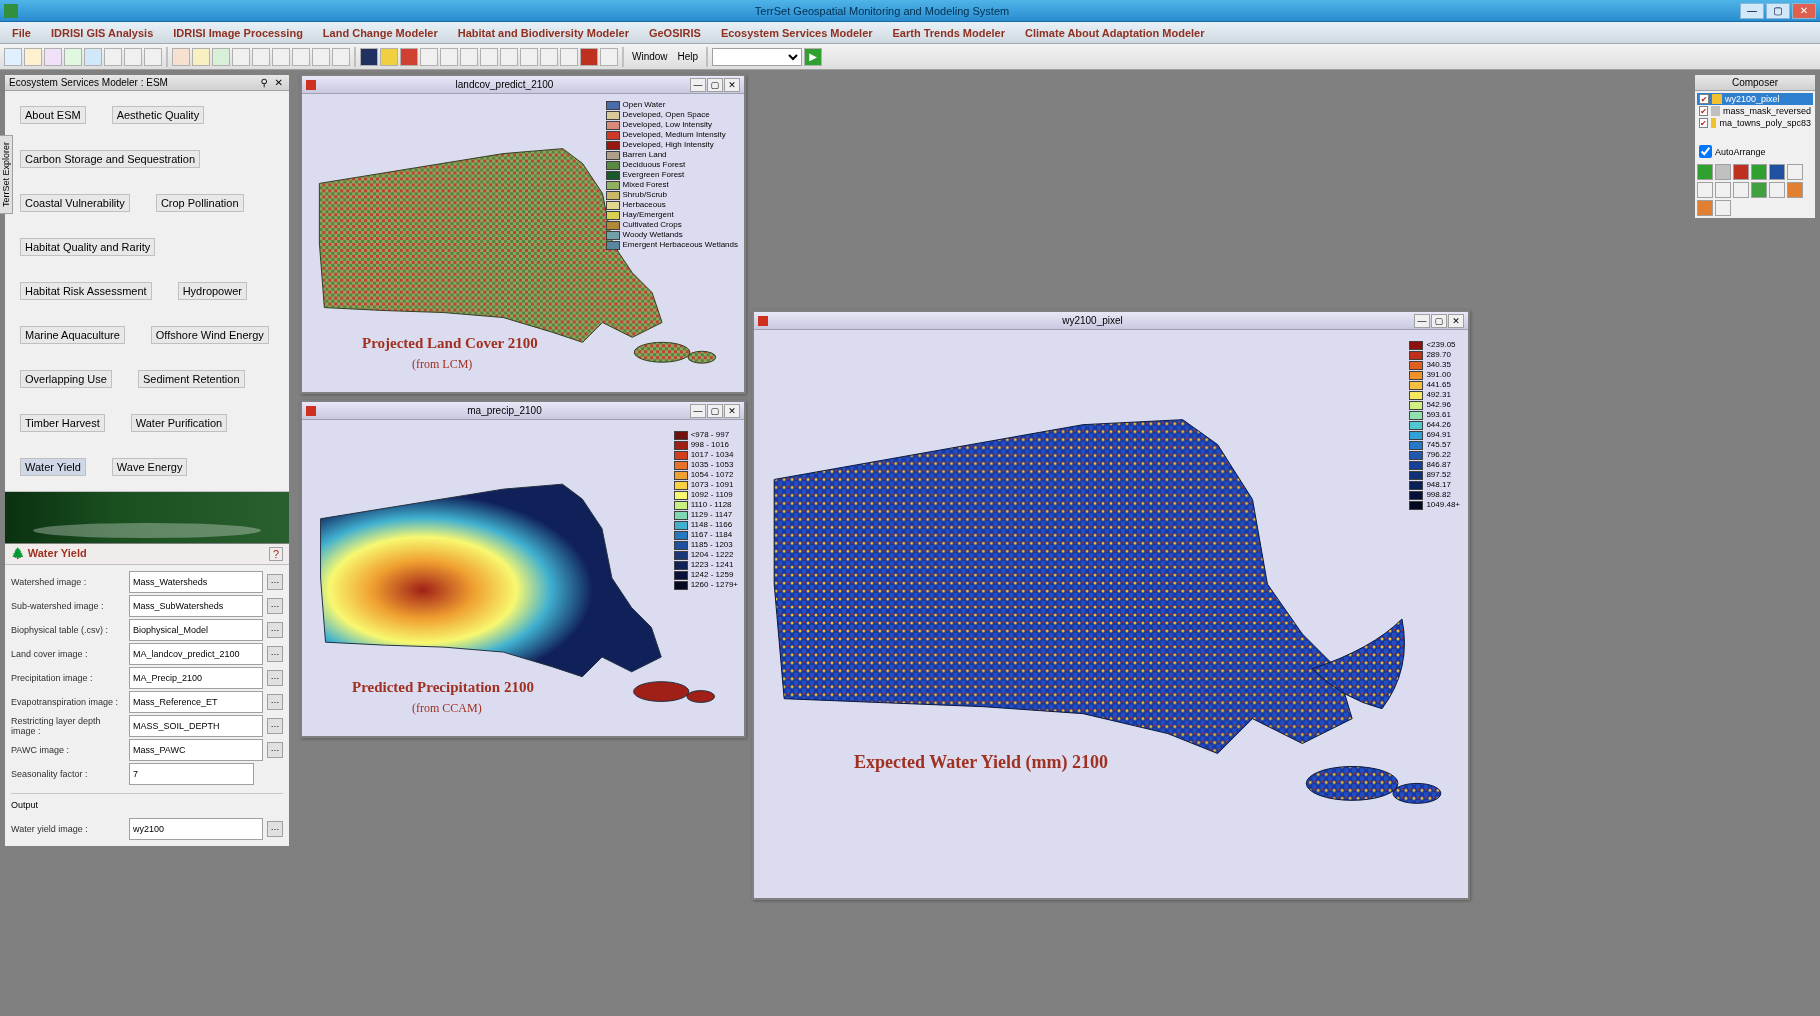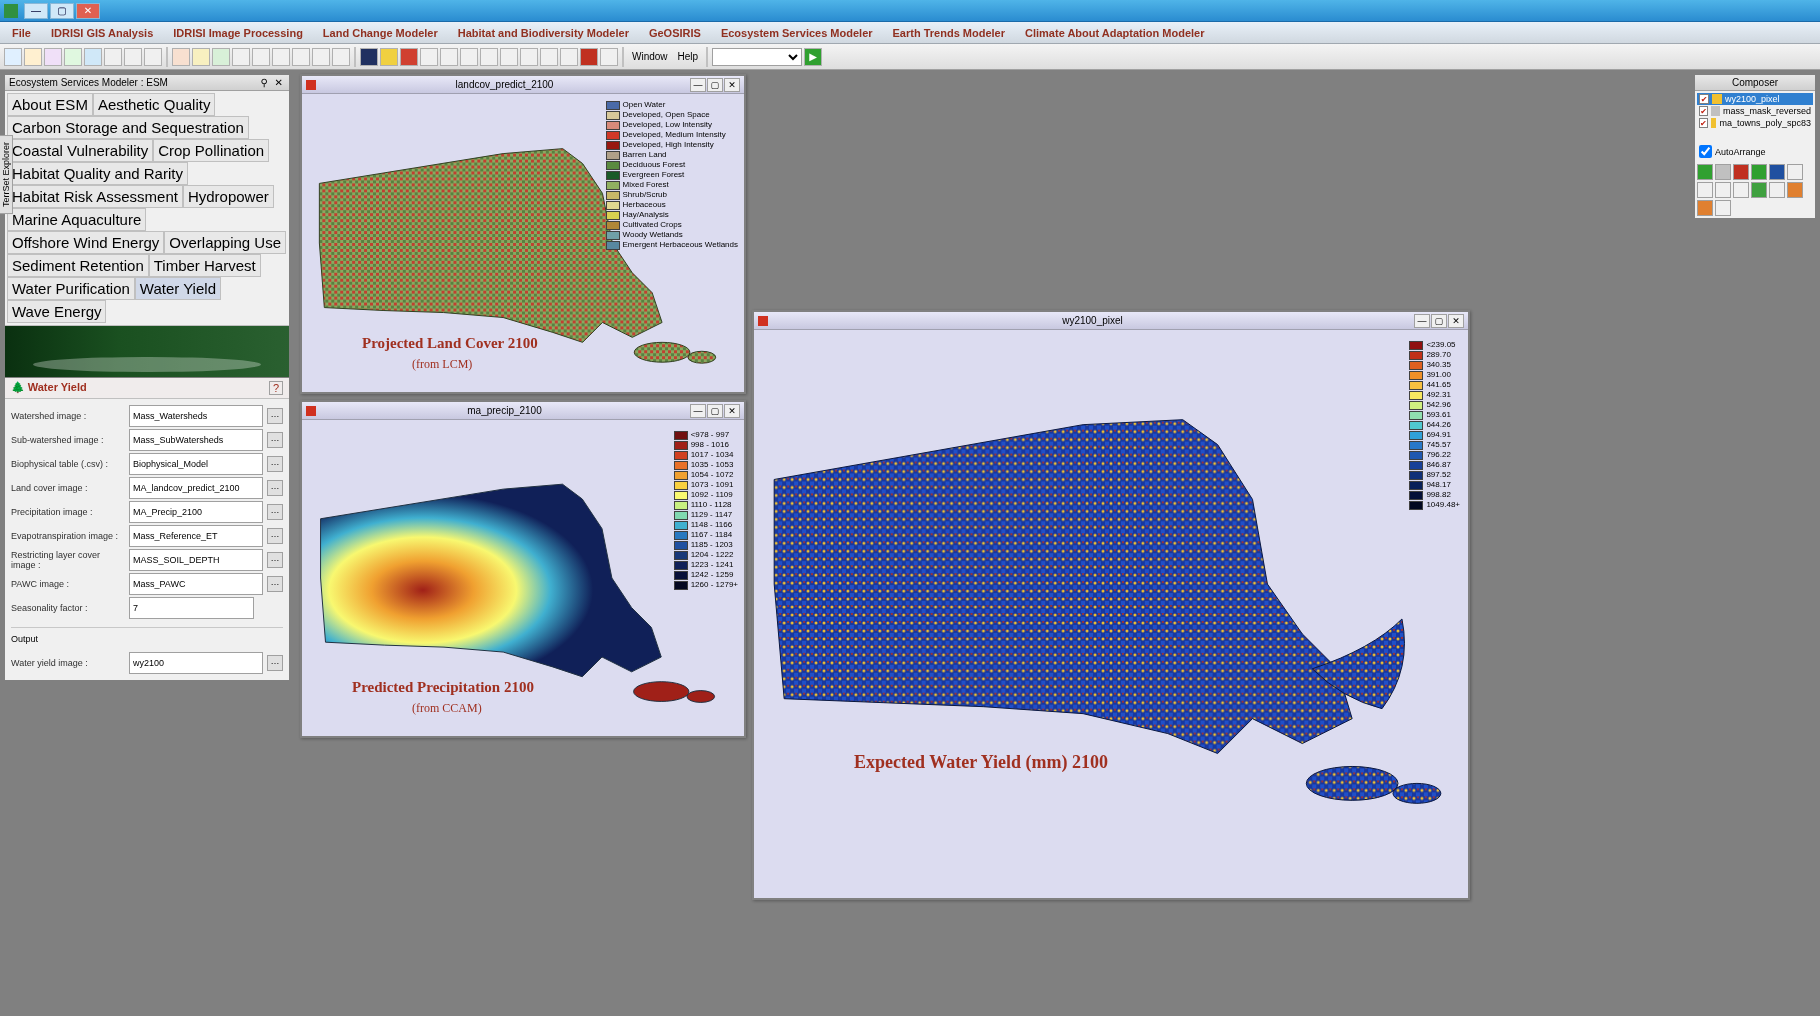--- a/index.html
+++ b/index.html
@@ -23,21 +23,21 @@
 .toolbar .combo { width: 90px; height: 18px; border: 1px solid #a0a0a0; background: #fff; font-size: 10px; }
 .toolbar .lbl { font-size: 10px; padding: 0 4px; }
 
 
 .workspace { position: absolute; top: 70px; left: 0; right: 0; bottom: 0; background: #808080; }
 
 
 .esm-panel { position: absolute; left: 4px; top: 4px; width: 286px; background: #f0f0f0; border: 1px solid #808080; }
 .esm-panel .panel-title { background: linear-gradient(#e8e8e8,#d0d0d0); padding: 2px 4px; font-size: 10px; display: flex; justify-content: space-between; border-bottom: 1px solid #a0a0a0; }
 .esm-tabs { display: flex; flex-wrap: wrap; gap: 0; padding: 2px; border-bottom: 1px solid #c0c0c0; }
-.esm-tabs .etab { font-size: 15px; padding: 2px 4px; border: 1px solid #c0c0c0; background: #e8e8e8; margin: 0; white-space: nowrap; }
+.esm-tabs .etab { font-size: 11px; padding: 2px 4px; border: 1px solid #c0c0c0; background: #e8e8e8; margin: 13px; white-space: nowrap; }
 .esm-tabs .etab.active { background: #d0d8e8; }
 .esm-banner { width: 100%; height: 52px; background: linear-gradient(90deg,#0a3010,#1a5020 40%,#2a6030); border-bottom: 1px solid #808080; position: relative; overflow: hidden; }
 .esm-banner::after { content:""; position:absolute; left:10%; top:60%; width:80%; height:30%; background:rgba(255,255,255,0.3); border-radius:50%; }
 .wy-header { background: #f0ecec; padding: 3px 6px; font-size: 11px; font-weight: bold; color: #a03020; border-bottom: 1px solid #c0c0c0; display: flex; justify-content: space-between; }
 .form { padding: 4px 6px; }
 .form-row { display: flex; align-items: center; margin: 2px 0; gap: 4px; }
 .form-row label { width: 114px; font-size: 9px; color: #303030; }
 .form-row .field { flex: 1; height: 22px; border: 1px solid #a0a0a0; background: #fff; font-size: 9px; padding: 1px 3px; }
 .form-row .browse { width: 16px; height: 16px; border: 1px solid #a0a0a0; background: #e0e0e0; font-size: 9px; text-align: center; }
 .form .sect { font-size: 9px; padding: 6px 0; border-top: 1px solid #c8c8c8; margin-top: 2px; }
@@ -74,20 +74,21 @@
 .composer .ctb { width: 16px; height: 16px; border: 1px solid #a0a0a0; }
 
 
 svg.mass { width: 100%; height: 100%; }
 </style>
 </head>
 <body>
 
 <div class="titlebar">
   <span style="width:14px;height:14px;background:#309040;margin-right:6px;"></span>
+  <span class="title">TerrSet Geospatial Monitoring and Modeling System</span>
   <div class="ctrls">
     <div class="ctrl">—</div>
     <div class="ctrl">▢</div>
     <div class="ctrl close">✕</div>
   </div>
 </div>
 
 <div class="modbar">
   <span class="mitem">File</span>
   <span class="mitem">IDRISI GIS Analysis</span>
@@ -200,21 +201,21 @@
           <label>Precipitation image :</label>
           <input class="field" value="MA_Precip_2100" style="">
           <div class="browse">…</div>
         </div>
         <div class="form-row">
           <label>Evapotranspiration image :</label>
           <input class="field" value="Mass_Reference_ET" style="">
           <div class="browse">…</div>
         </div>
         <div class="form-row">
-          <label>Restricting layer cover image :</label>
+          <label>Restricting layer depth image :</label>
           <input class="field" value="MASS_SOIL_DEPTH" style="">
           <div class="browse">…</div>
         </div>
         <div class="form-row">
           <label>PAWC image :</label>
           <input class="field" value="Mass_PAWC" style="">
           <div class="browse">…</div>
         </div>
         <div class="form-row">
           <label>Seasonality factor :</label>
@@ -292,21 +293,21 @@
           <div class="lrow">
             <span class="sw" style="background: rgb(200, 184, 104);"></span>
             <span>Shrub/Scrub</span>
           </div>
           <div class="lrow">
             <span class="sw" style="background: rgb(224, 216, 144);"></span>
             <span>Herbaceous</span>
           </div>
           <div class="lrow">
             <span class="sw" style="background: rgb(216, 208, 80);"></span>
-            <span>Hay/Analysis</span>
+            <span>Hay/Emergent</span>
           </div>
           <div class="lrow">
             <span class="sw" style="background: rgb(176, 136, 56);"></span>
             <span>Cultivated Crops</span>
           </div>
           <div class="lrow">
             <span class="sw" style="background: rgb(112, 160, 168);"></span>
             <span>Woody Wetlands</span>
           </div>
           <div class="lrow">

